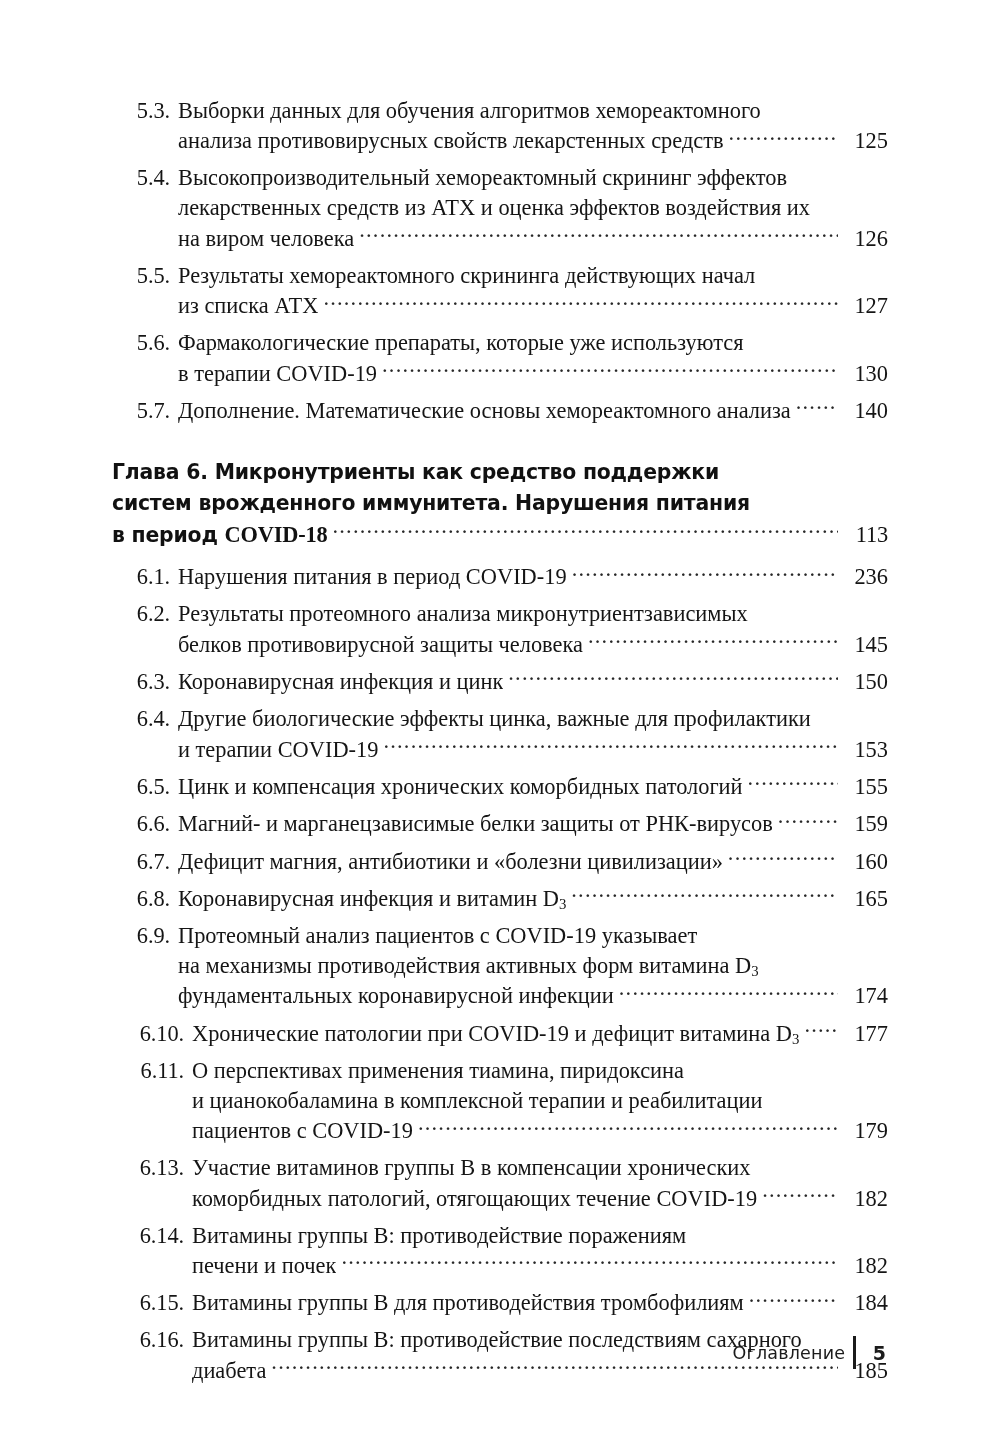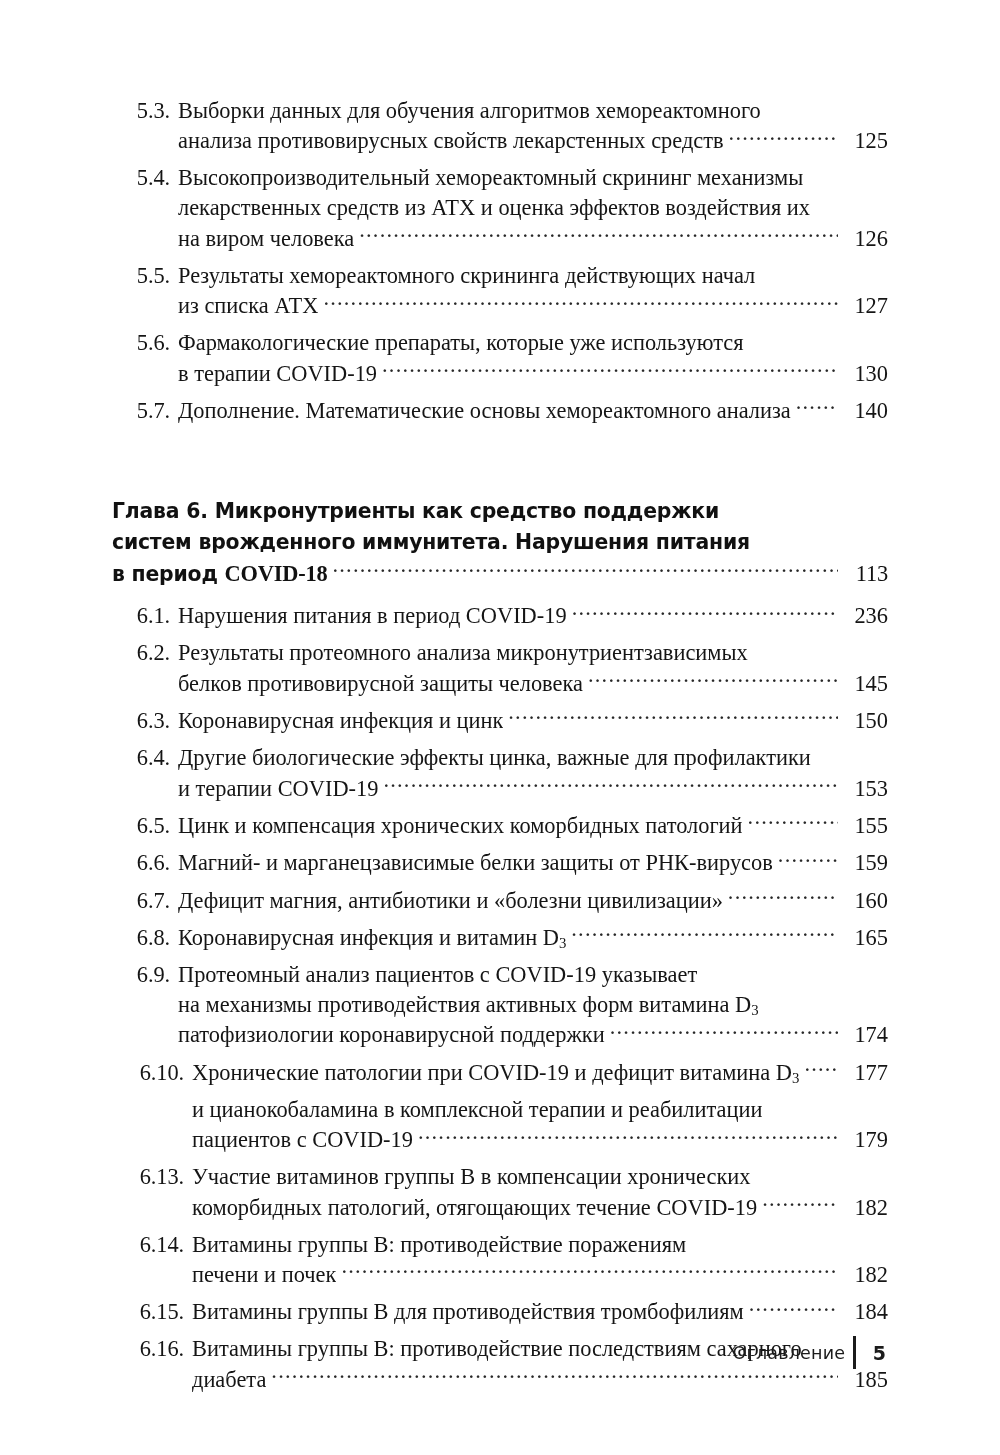--- a/index.html
+++ b/index.html
@@ -104,21 +104,21 @@
   .line.plain .text { flex: 1 1 auto; }
 
   sub {
     font-size: 0.66em;
     vertical-align: -0.22em;
     line-height: 0;
   }
 
   
   .chapter {
-    margin-top: 70px;
+    margin-top: 31px;
     margin-bottom: 11px;
   }
   .chapter .line {
     font-family: "DejaVu Sans", "Liberation Sans", sans-serif;
     font-weight: bold;
     font-size: 20.4px;
     line-height: 31px;
     letter-spacing: -0.2px;
     color: #111111;
   }
@@ -182,21 +182,21 @@
           <div class="line">
             <span class="text-indent"></span>
             <span class="text">анализа противовирусных свойств лекарстенных средств</span>
             <span class="leader"></span>
             <span class="pageno">125</span>
           </div>
         </div>
         <div class="entry">
           <div class="line plain">
             <span class="num">5.4.</span>
-            <span class="text">Высокопроизводительный хемореактомный скрининг механизмы</span>
+            <span class="text">Высокопроизводительный хемореактомный скрининг эффектов</span>
           </div>
           <div class="line plain">
             <span class="text-indent"></span>
             <span class="text">лекарственных средств из АТХ и оценка эффектов воздействия их</span>
           </div>
           <div class="line">
             <span class="text-indent"></span>
             <span class="text">на виром человека</span>
             <span class="leader"></span>
             <span class="pageno">126</span>
@@ -330,34 +330,38 @@
           <div class="line plain">
             <span class="num">6.9.</span>
             <span class="text">Протеомный анализ пациентов с COVID-19 указывает</span>
           </div>
           <div class="line plain">
             <span class="text-indent"></span>
             <span class="text">на механизмы противодействия активных форм витамина D<sub>3</sub></span>
           </div>
           <div class="line">
             <span class="text-indent"></span>
-            <span class="text">патофизиологии коронавирусной поддержки</span>
+            <span class="text">фундаментальных коронавирусной инфекции</span>
             <span class="leader"></span>
             <span class="pageno">174</span>
           </div>
         </div>
         <div class="entry wide">
           <div class="line">
             <span class="num">6.10.</span>
             <span class="text">Хронические патологии при COVID-19 и дефицит витамина D<sub>3</sub></span>
             <span class="leader"></span>
             <span class="pageno">177</span>
           </div>
         </div>
         <div class="entry wide">
+          <div class="line plain">
+            <span class="num">6.11.</span>
+            <span class="text">О перспективах применения тиамина, пиридоксина</span>
+          </div>
           <div class="line plain">
             <span class="text-indent"></span>
             <span class="text">и цианокобаламина в комплексной терапии и реабилитации</span>
           </div>
           <div class="line">
             <span class="text-indent"></span>
             <span class="text">пациентов с COVID-19</span>
             <span class="leader"></span>
             <span class="pageno">179</span>
           </div>

